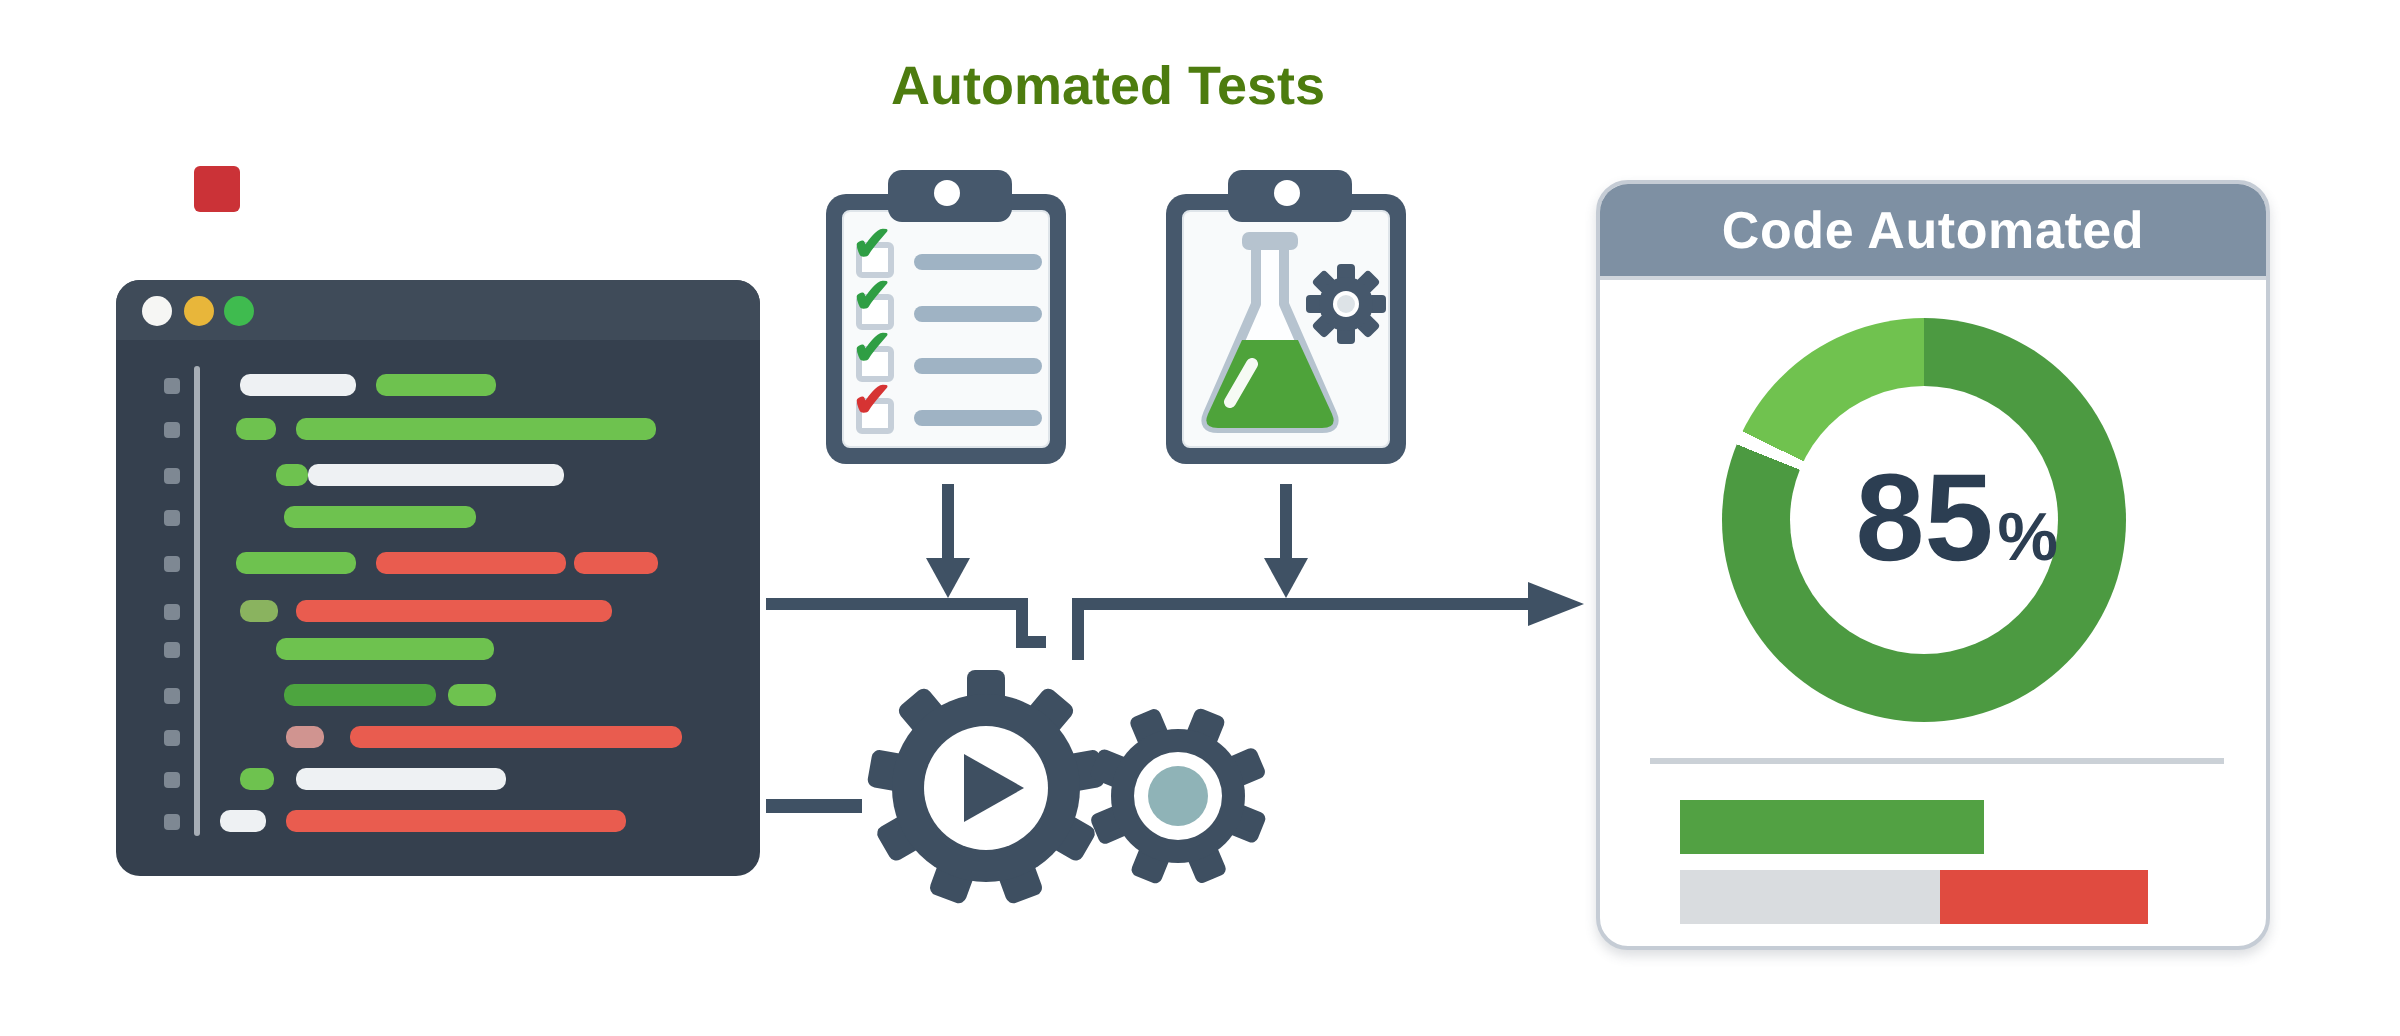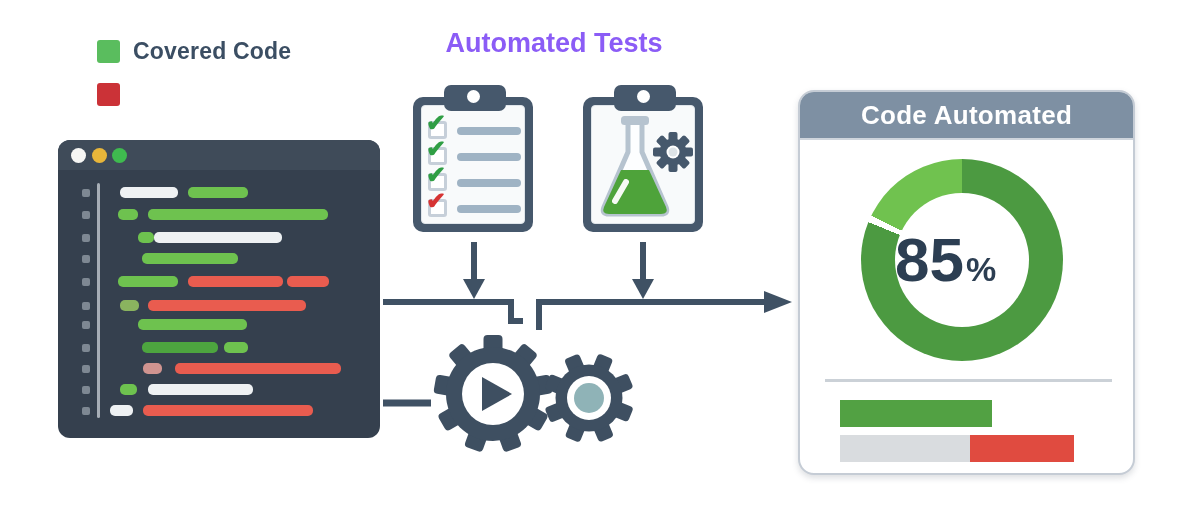--- a/index.html
+++ b/index.html
@@ -13,21 +13,21 @@
   .editor{position:absolute;left:58px;top:140px;width:322px;height:298px;border-radius:12px;
           background:#35404e;}
   .editor-titlebar{position:absolute;left:0;top:0;width:100%;height:30px;background:#3f4b59;
           border-radius:12px 12px 0 0;}
   .dot{position:absolute;top:8px;width:15px;height:15px;border-radius:50%;}
   .gutter-line{position:absolute;left:39px;top:43px;width:2.5px;height:235px;background:#a7aeb6;border-radius:2px;}
   .gutter-square{position:absolute;left:24px;width:8px;height:8px;border-radius:2px;background:#7e8893;}
   .code-bar{position:absolute;height:11px;border-radius:5px;}
   
   .tests-title{position:absolute;left:420px;top:28px;width:268px;text-align:center;
-               font-size:27px;font-weight:700;color:#8b5cf6;}
+               font-size:27px;font-weight:700;color:#4d7c0f;}
   .clipboard{position:absolute;top:85px;width:120px;height:147px;}
   .cb-frame{position:absolute;left:0;top:12px;width:120px;height:135px;background:#46586c;border-radius:10px;}
   .cb-page{position:absolute;left:8px;top:20px;width:104px;height:119px;background:#f8fafb;
            border:1px solid #dfe5ea;border-radius:4px;box-sizing:border-box;}
   .cb-clip{position:absolute;left:31px;top:0;width:62px;height:26px;background:#46586c;border-radius:7px;}
   .cb-knob{position:absolute;left:54px;top:5px;width:13px;height:13px;border-radius:50%;background:#ffffff;}
   .check-row{position:absolute;left:0;width:120px;height:22px;}
   .check-box{position:absolute;left:15px;top:0;width:19px;height:18px;background:#ffffff;
              border:3px solid #c6cfd9;border-radius:3px;box-sizing:border-box;}
   .check-glyph{position:absolute;left:13px;top:-10px;font-size:24px;font-weight:900;line-height:1;}
@@ -36,36 +36,32 @@
   
   .panel{position:absolute;left:798px;top:90px;width:337px;height:385px;background:#ffffff;
          border:2px solid #c5ccd5;border-radius:16px;box-sizing:border-box;
          box-shadow:0 3px 6px rgba(60,70,90,.18);}
   .panel-header{position:absolute;left:0;top:0;width:100%;height:48px;background:#7e90a3;
          border-radius:14px 14px 0 0;border-bottom:2px solid #cfd5dc;box-sizing:border-box;
          display:flex;align-items:center;justify-content:center;
          color:#ffffff;font-size:26px;font-weight:700;letter-spacing:.3px;}
   .donut{position:absolute;left:61px;top:67px;width:202px;height:202px;border-radius:50%;}
   .donut-hole{position:absolute;left:34px;top:34px;width:134px;height:134px;border-radius:50%;
-         background:#ffffff;display:flex;align-items:baseline;justify-content:flex-start;}
+         background:#ffffff;display:flex;align-items:baseline;justify-content:flex-end;}
   .pct-num{font-size:62px;font-weight:800;color:#2c3e52;line-height:134px;}
   .pct-sign{font-size:34px;font-weight:800;color:#2c3e52;margin-left:2px;}
   .panel-divider{position:absolute;left:25px;top:287px;width:287px;height:2.5px;background:#cbd1d7;}
   .cov-bar{position:absolute;left:40px;height:27px;display:flex;}
   .cov-seg{height:100%;}
 </style>
 </head>
 <body>
 
 <div id="canvas">
 
-  <div class="legend-row" style="top:38px">
-    <div class="legend-swatch" style="background: rgb(90, 189, 94);"></div>
-    <div class="legend-label">Covered Code</div>
-  </div>
   <div class="legend-row" style="top:83px">
     <div class="legend-swatch" style="background: rgb(203, 50, 55);"></div>
   </div>
 
   <div class="editor">
     <div class="editor-titlebar">
       <div class="dot" style="left: 13px; background: rgb(246, 246, 244);"></div>
       <div class="dot" style="left: 34px; background: rgb(232, 182, 58);"></div>
       <div class="dot" style="left: 54px; background: rgb(63, 187, 79);"></div>
     </div>

